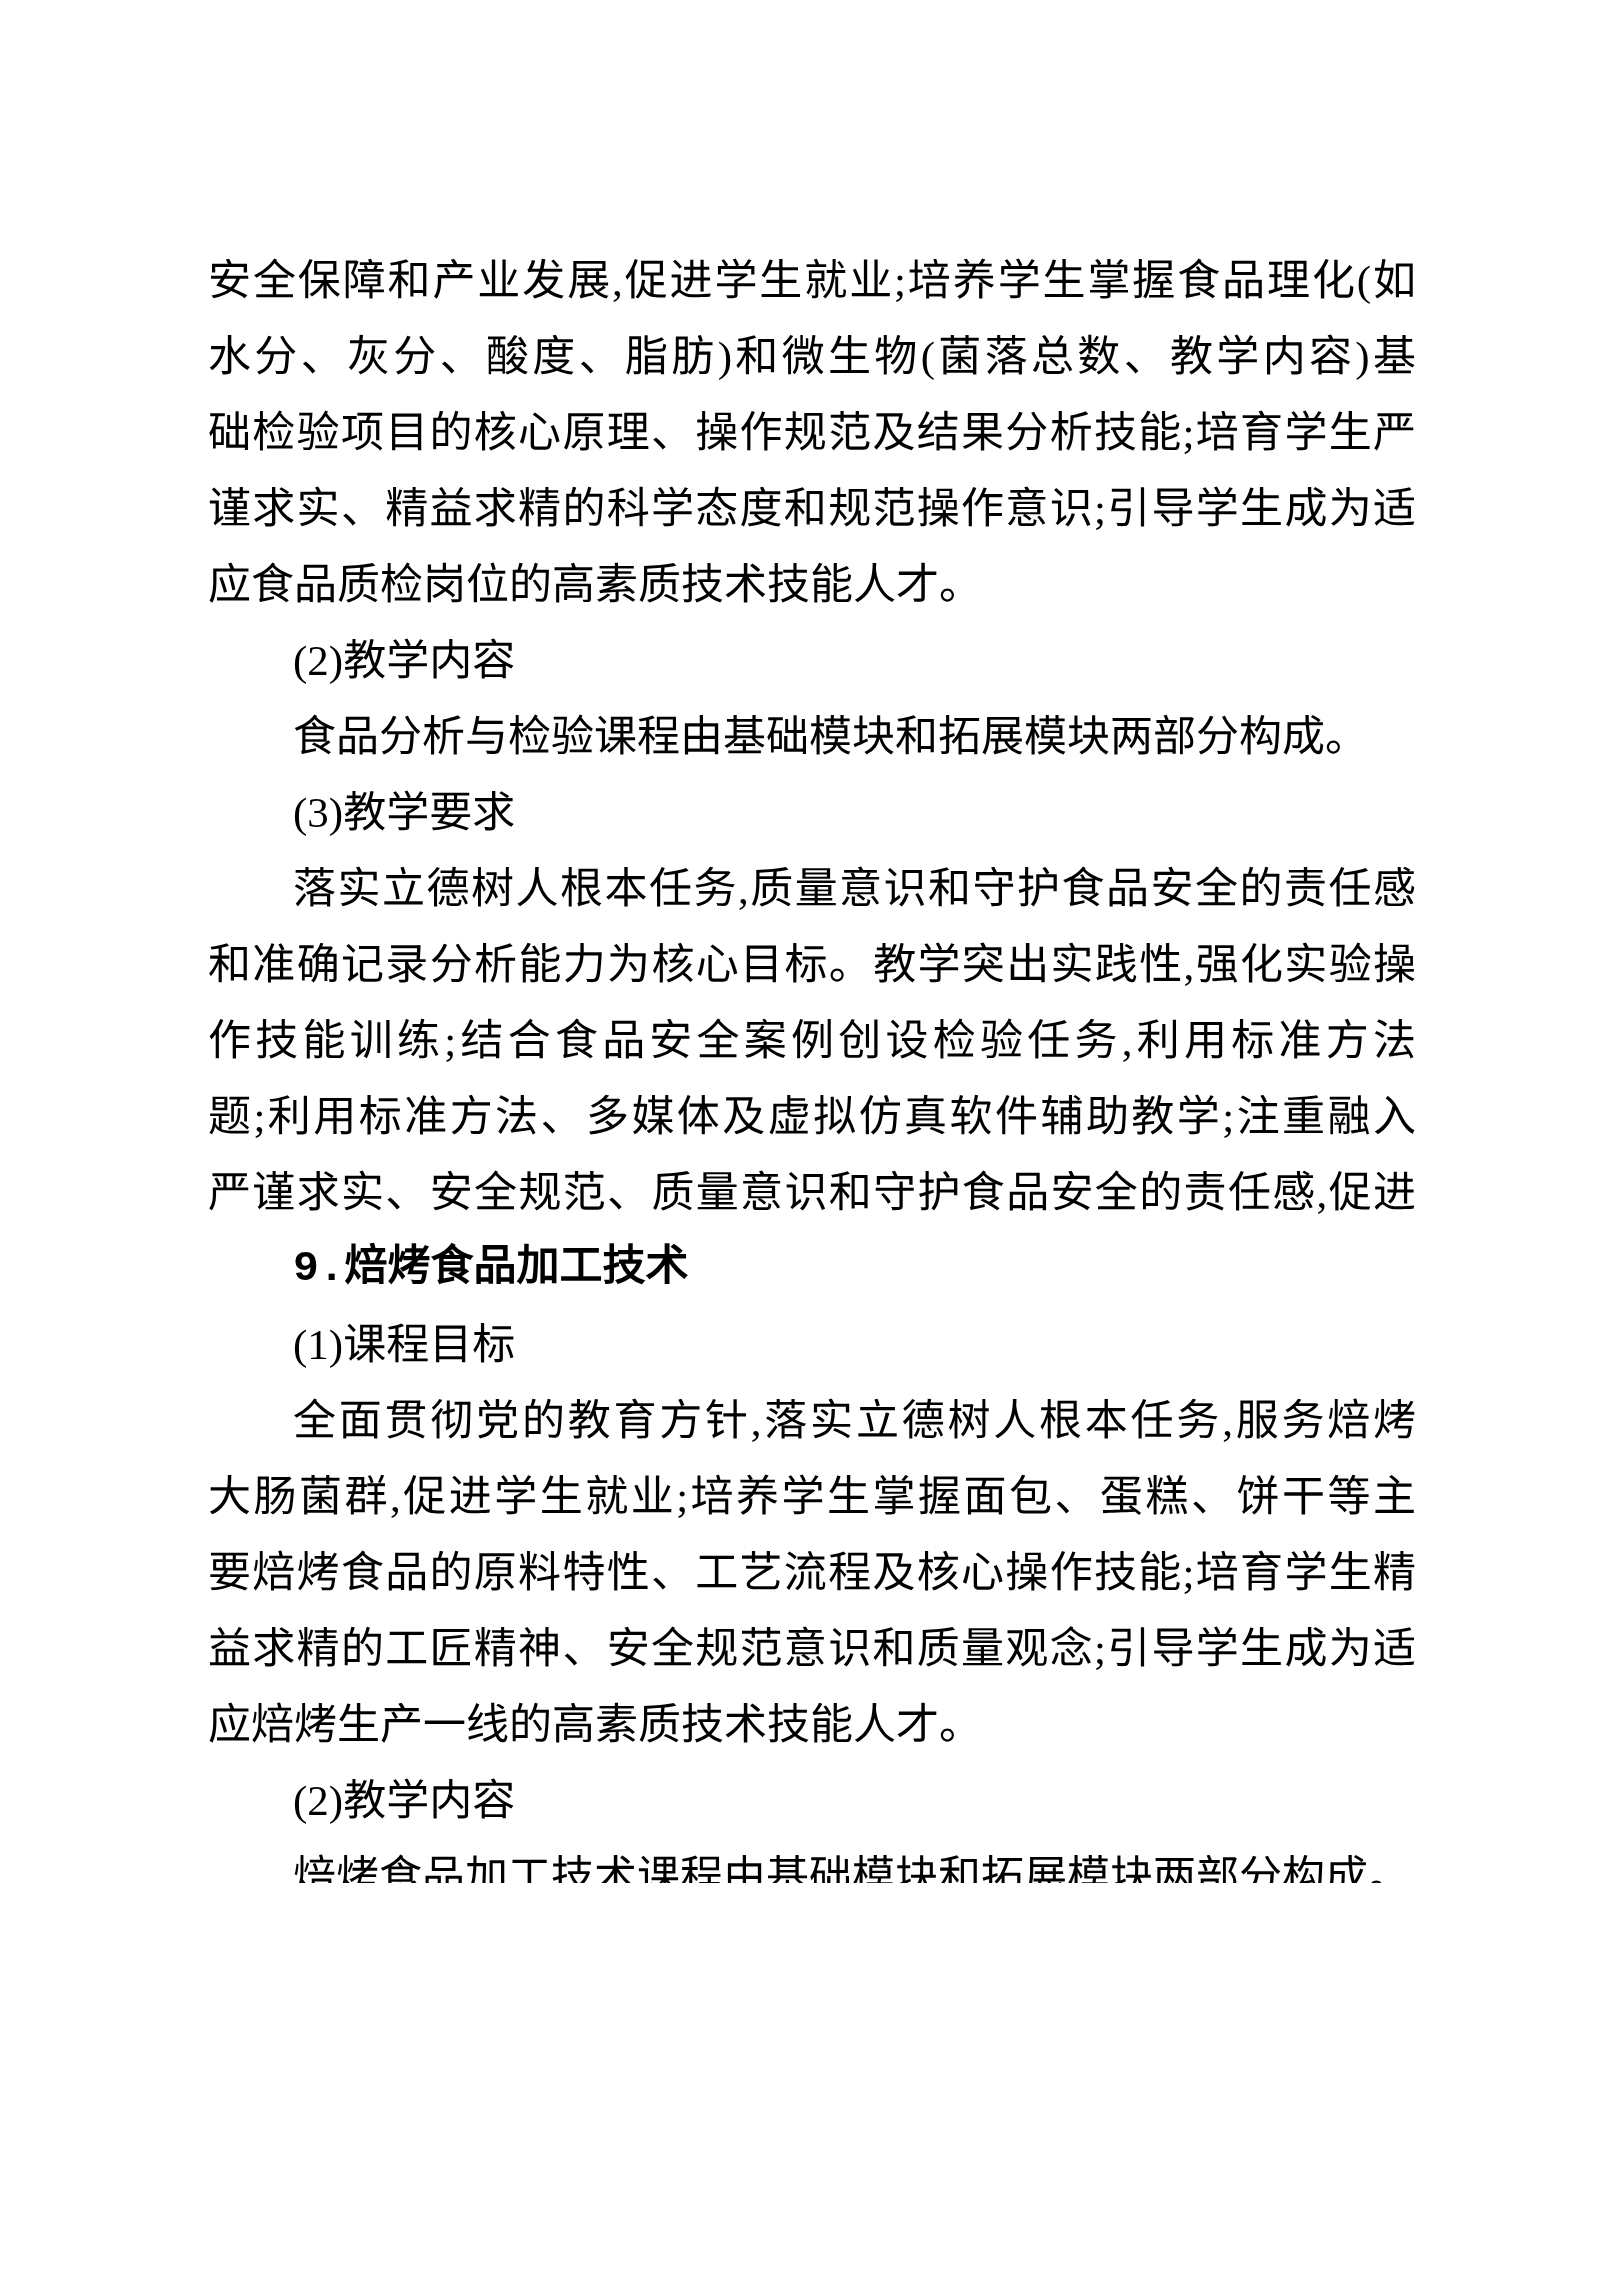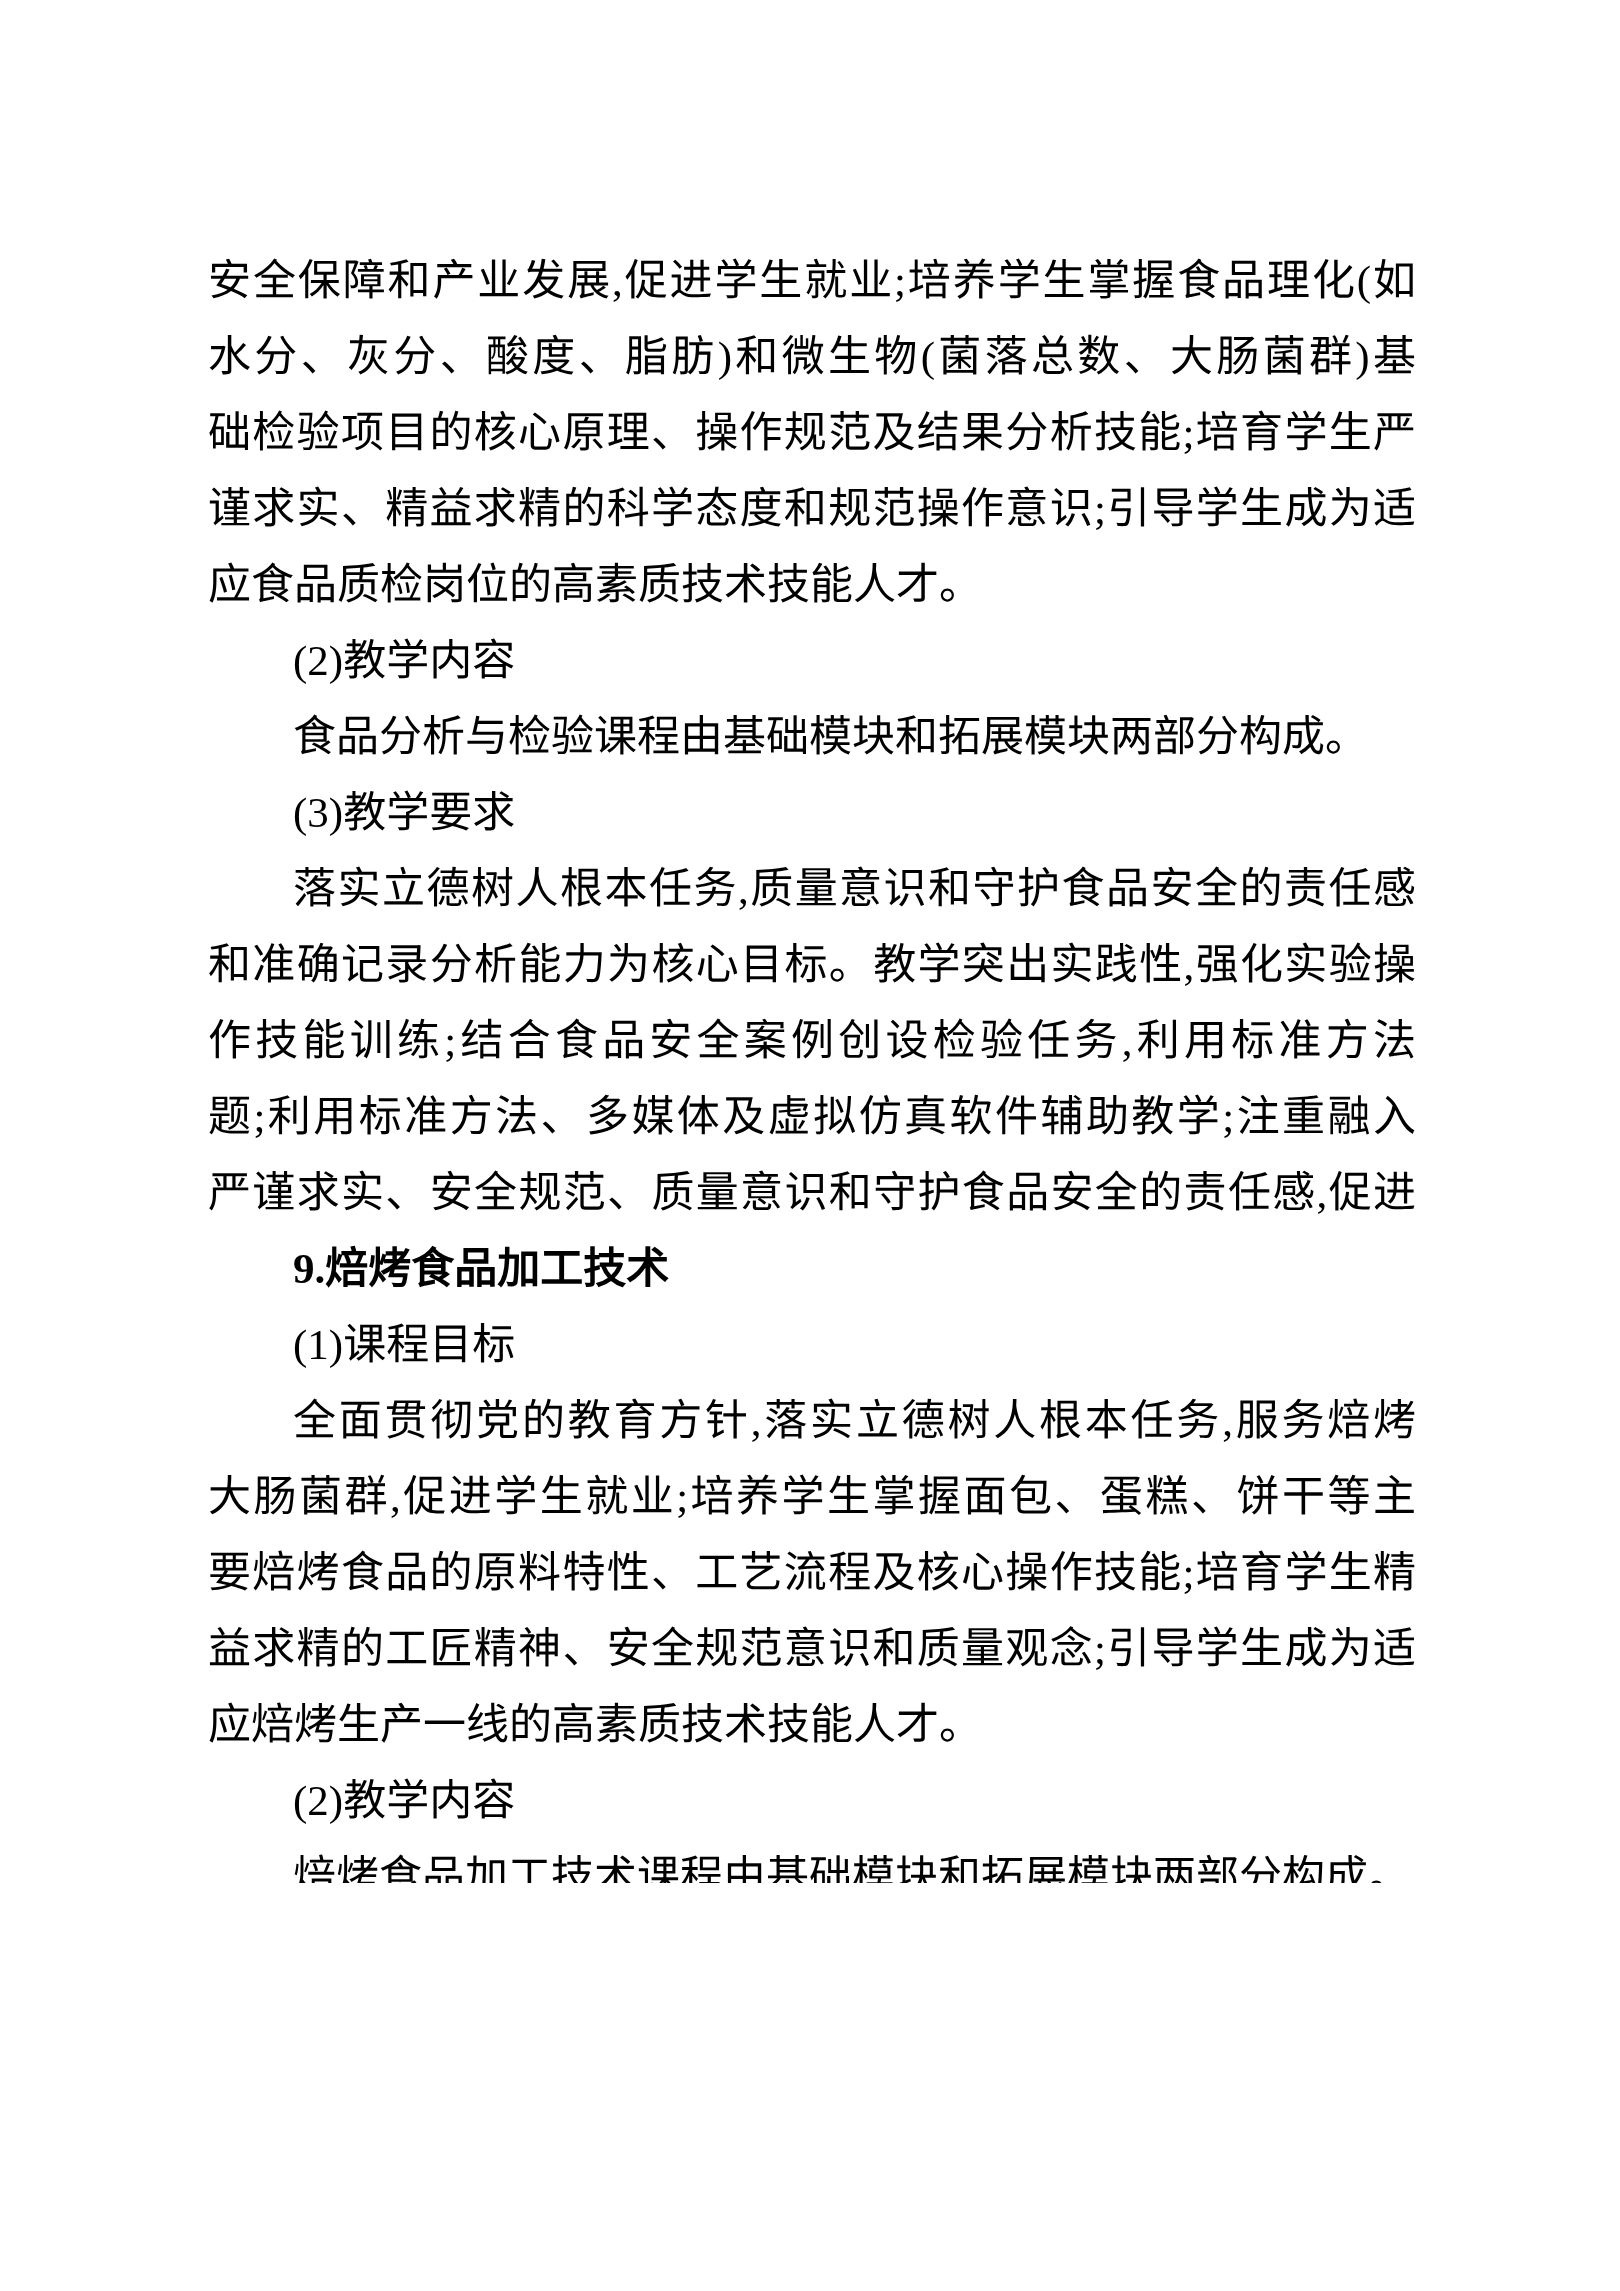--- a/index.html
+++ b/index.html
@@ -32,31 +32,31 @@
     white-space: normal;
     text-align: justify;
     text-align-last: justify;
   }
   
   .ind {
     padding-left: 85px;
   }
   
   .bold {
-    font-family: Liberation Serif, serif;
+    font-family: Liberation Mono, monospace;
     font-weight: 700;
   }
 </style>
 </head>
 <body>
 
 <div class="page">
   <div class="content">
     <div class="ln just">安全保障和产业发展,促进学生就业;培养学生掌握食品理化(如</div>
-    <div class="ln just">水分、灰分、酸度、脂肪)和微生物(菌落总数、大肠菌群)基</div>
+    <div class="ln just">水分、灰分、酸度、脂肪)和微生物(菌落总数、教学内容)基</div>
     <div class="ln just">础检验项目的核心原理、操作规范及结果分析技能;培育学生严</div>
     <div class="ln just">谨求实、精益求精的科学态度和规范操作意识;引导学生成为适</div>
     <div class="ln">应食品质检岗位的高素质技术技能人才。</div>
     <div class="ln ind">(2)教学内容</div>
     <div class="ln ind">食品分析与检验课程由基础模块和拓展模块两部分构成。</div>
     <div class="ln ind">(3)教学要求</div>
     <div class="ln ind just">落实立德树人根本任务,质量意识和守护食品安全的责任感</div>
     <div class="ln just">和准确记录分析能力为核心目标。教学突出实践性,强化实验操</div>
     <div class="ln just">作技能训练;结合食品安全案例创设检验任务,利用标准方法</div>
     <div class="ln just">题;利用标准方法、多媒体及虚拟仿真软件辅助教学;注重融入</div>

